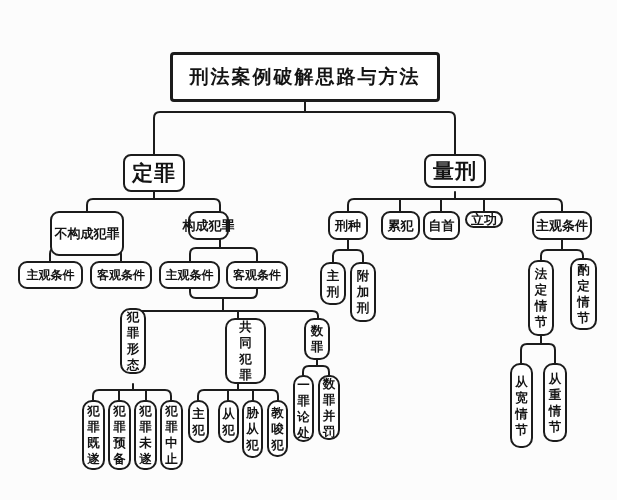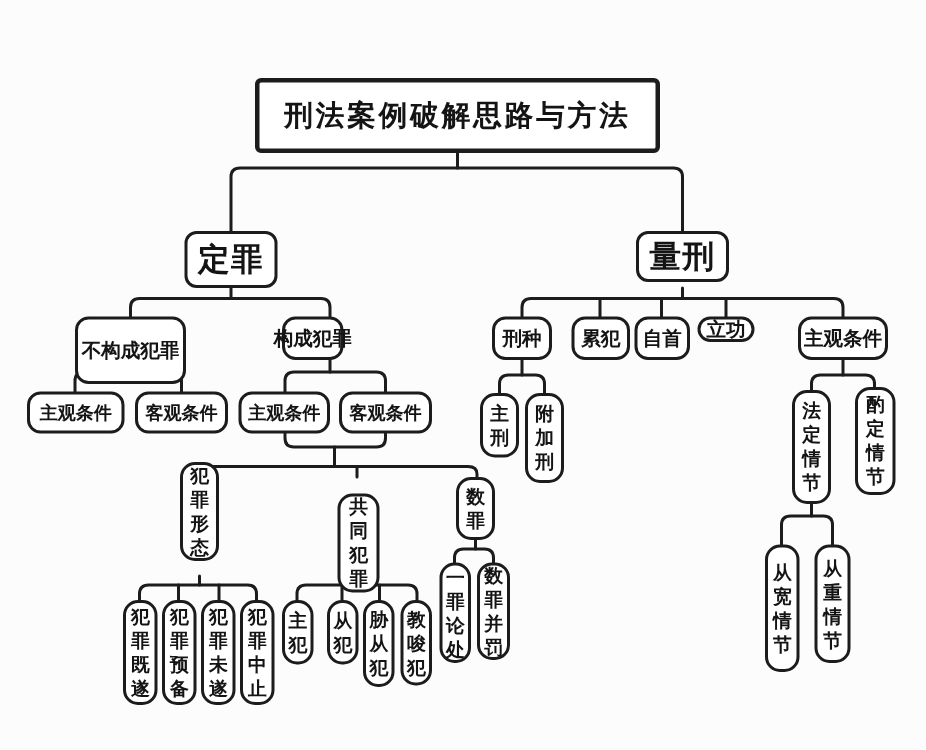--- a/index.html
+++ b/index.html
@@ -131,21 +131,21 @@
   <div class="node v" style="left:528px;top:260px;width:26px;height:76px">
     <span class="vtxt">法定情节</span>
   </div>
   <div class="node v" style="left:570px;top:258px;width:27px;height:72px">
     <span class="vtxt">酌定情节</span>
   </div>
 
   <div class="node v" style="left:120px;top:308px;width:26px;height:66px">
     <span class="vtxt">犯罪形态</span>
   </div>
-  <div class="node v" style="left:225px;top:329px;width:28px;height:66px">
+  <div class="node v" style="left:225px;top:318px;width:41px;height:66px">
     <span class="vtxt">共同犯罪</span>
   </div>
   <div class="node v" style="left:304px;top:318px;width:26px;height:42px">
     <span class="vtxt">数罪</span>
   </div>
 
   <div class="node v" style="left:82px;top:400px;width:23px;height:70px">
     <span class="vtxt">犯罪既遂</span>
   </div>
   <div class="node v" style="left:108px;top:400px;width:23px;height:70px">

